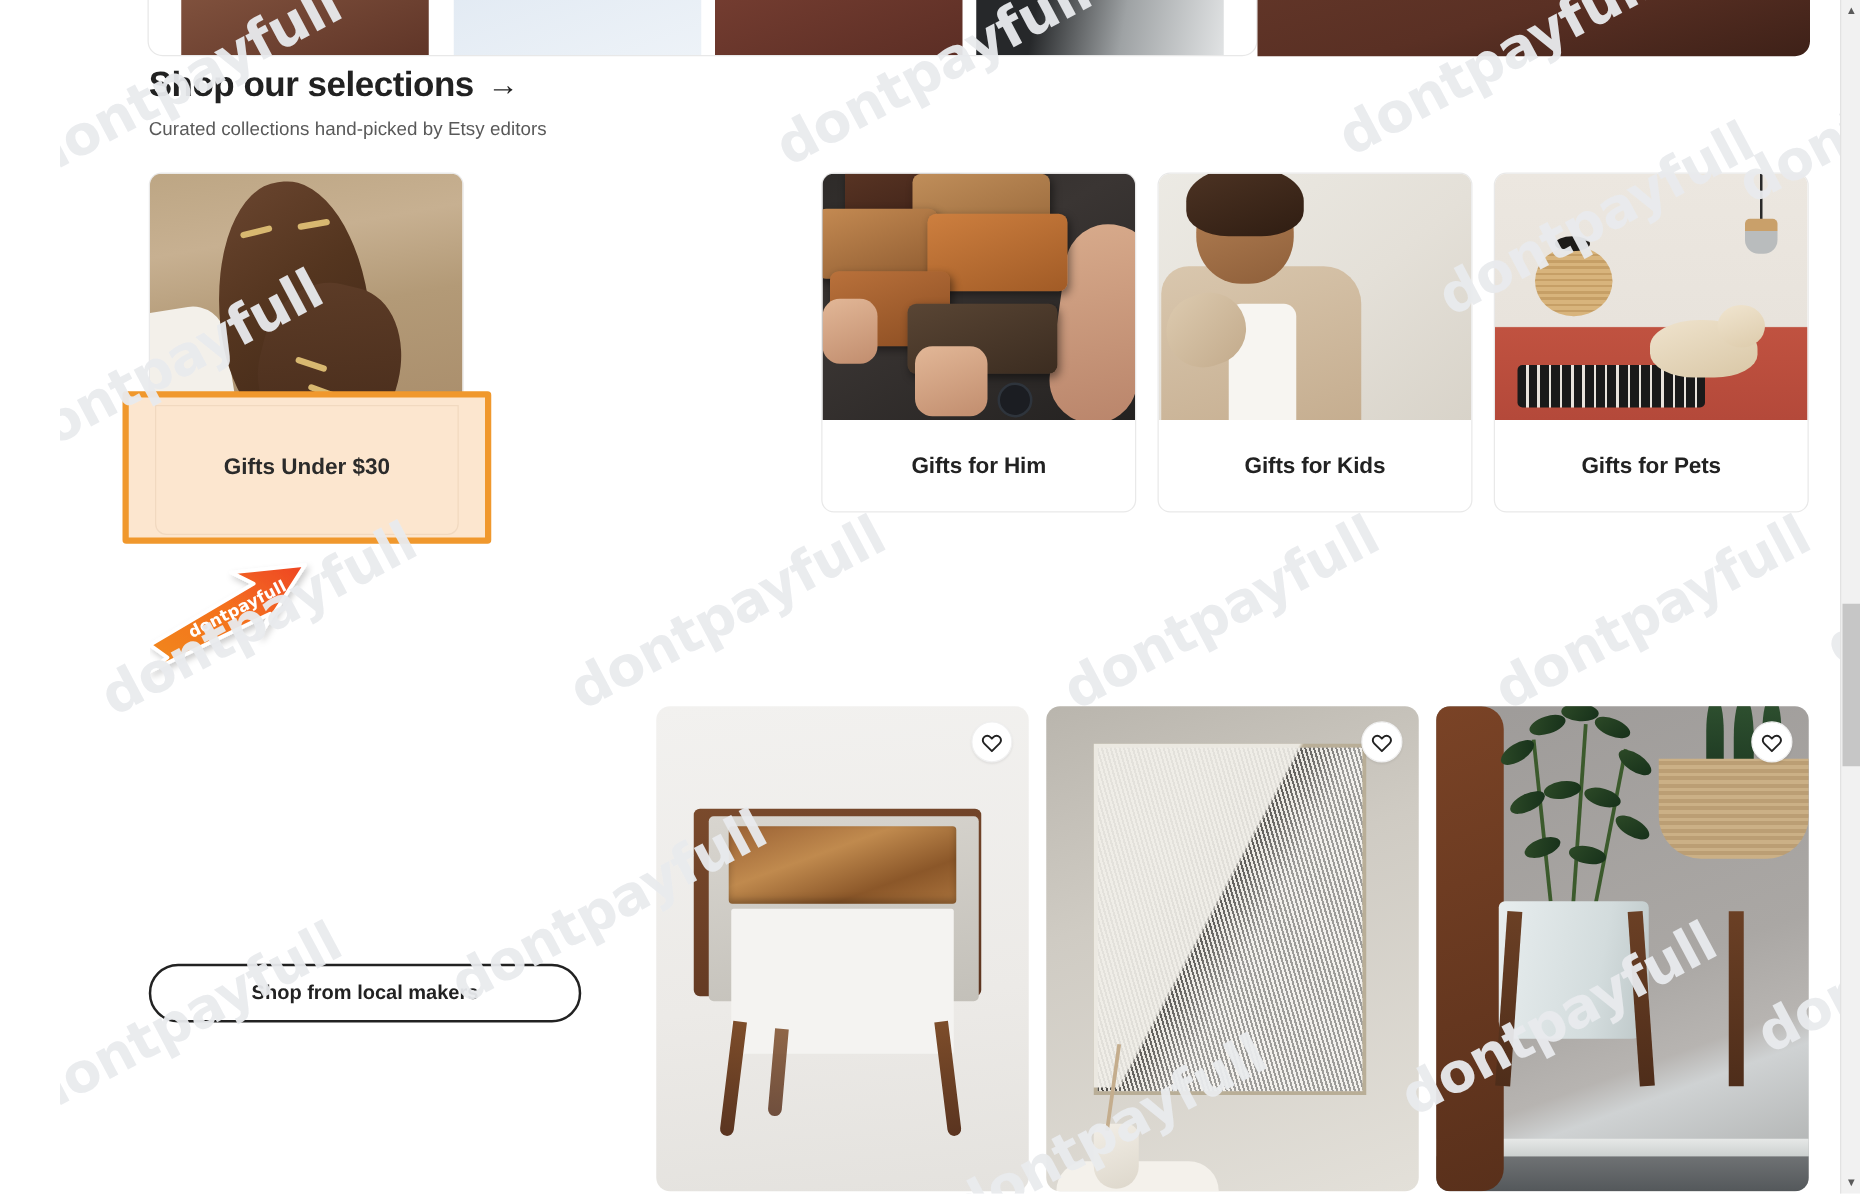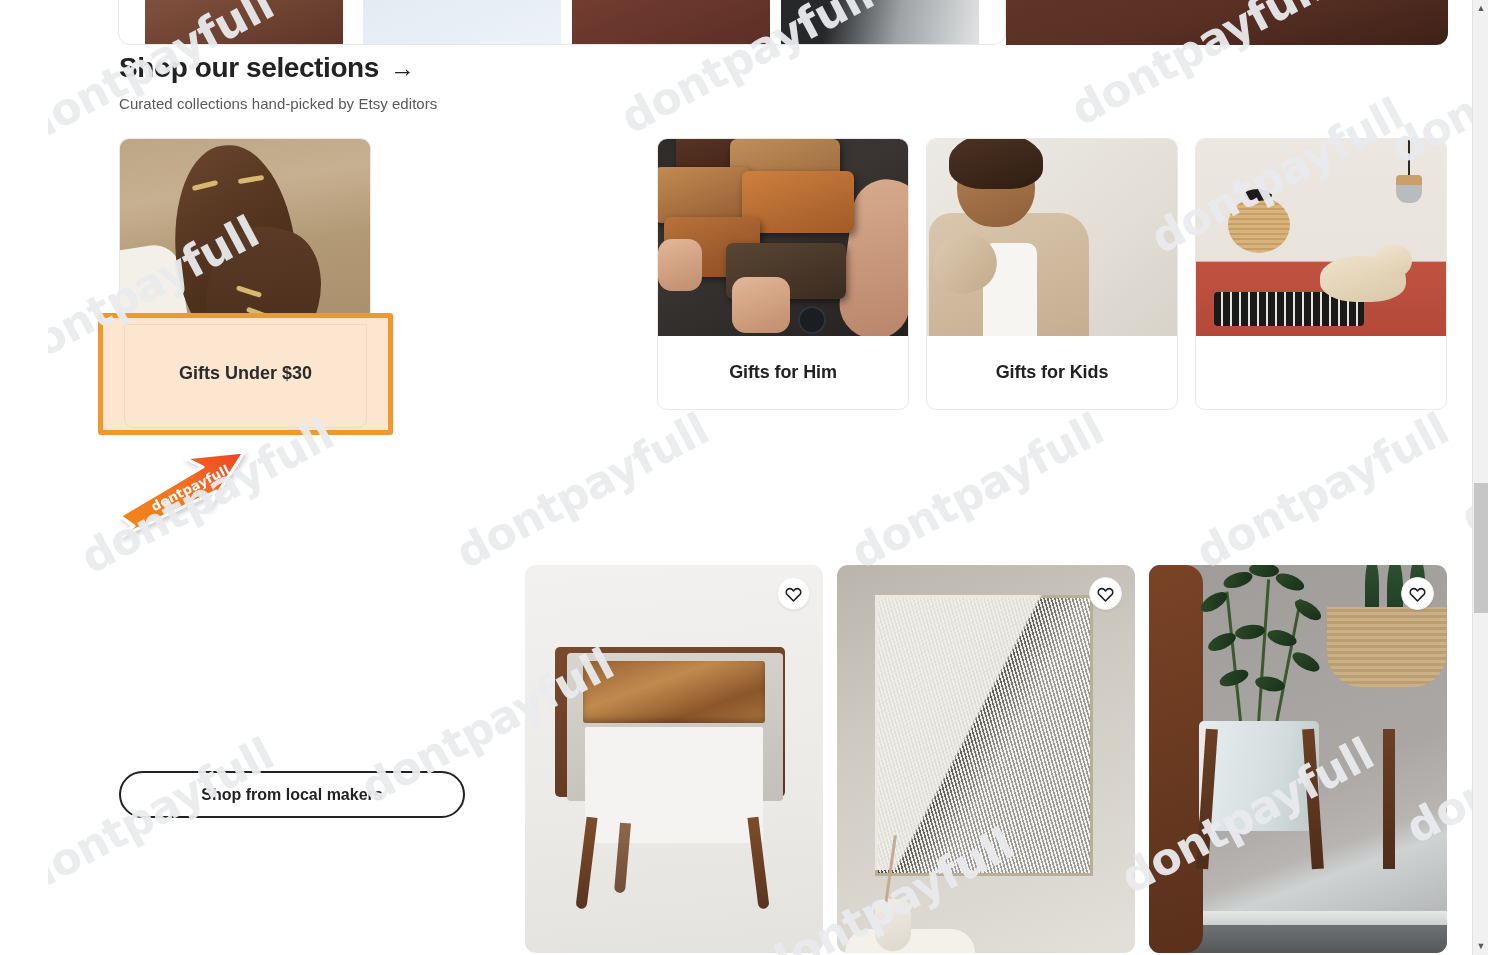--- a/index.html
+++ b/index.html
@@ -579,20 +579,21 @@
     <div class="cat-card" style="left:1076px;">
       <div class="cat-img img-pets">
         <div class="lamp-cord"></div>
         <div class="lamp"></div>
         <div class="basket"></div>
         <div class="lid"></div>
         <div class="mat"></div>
         <div class="dog"></div>
         <div class="dog-head"></div>
       </div>
+      <div class="cat-label">Gifts for Pets</div>
     </div>
   </div>
 
   <div class="highlight-box">
     <div class="highlight-inner">
       <span class="highlight-label">Gifts Under $30</span>
     </div>
   </div>
 
   <div class="annot-arrow">

